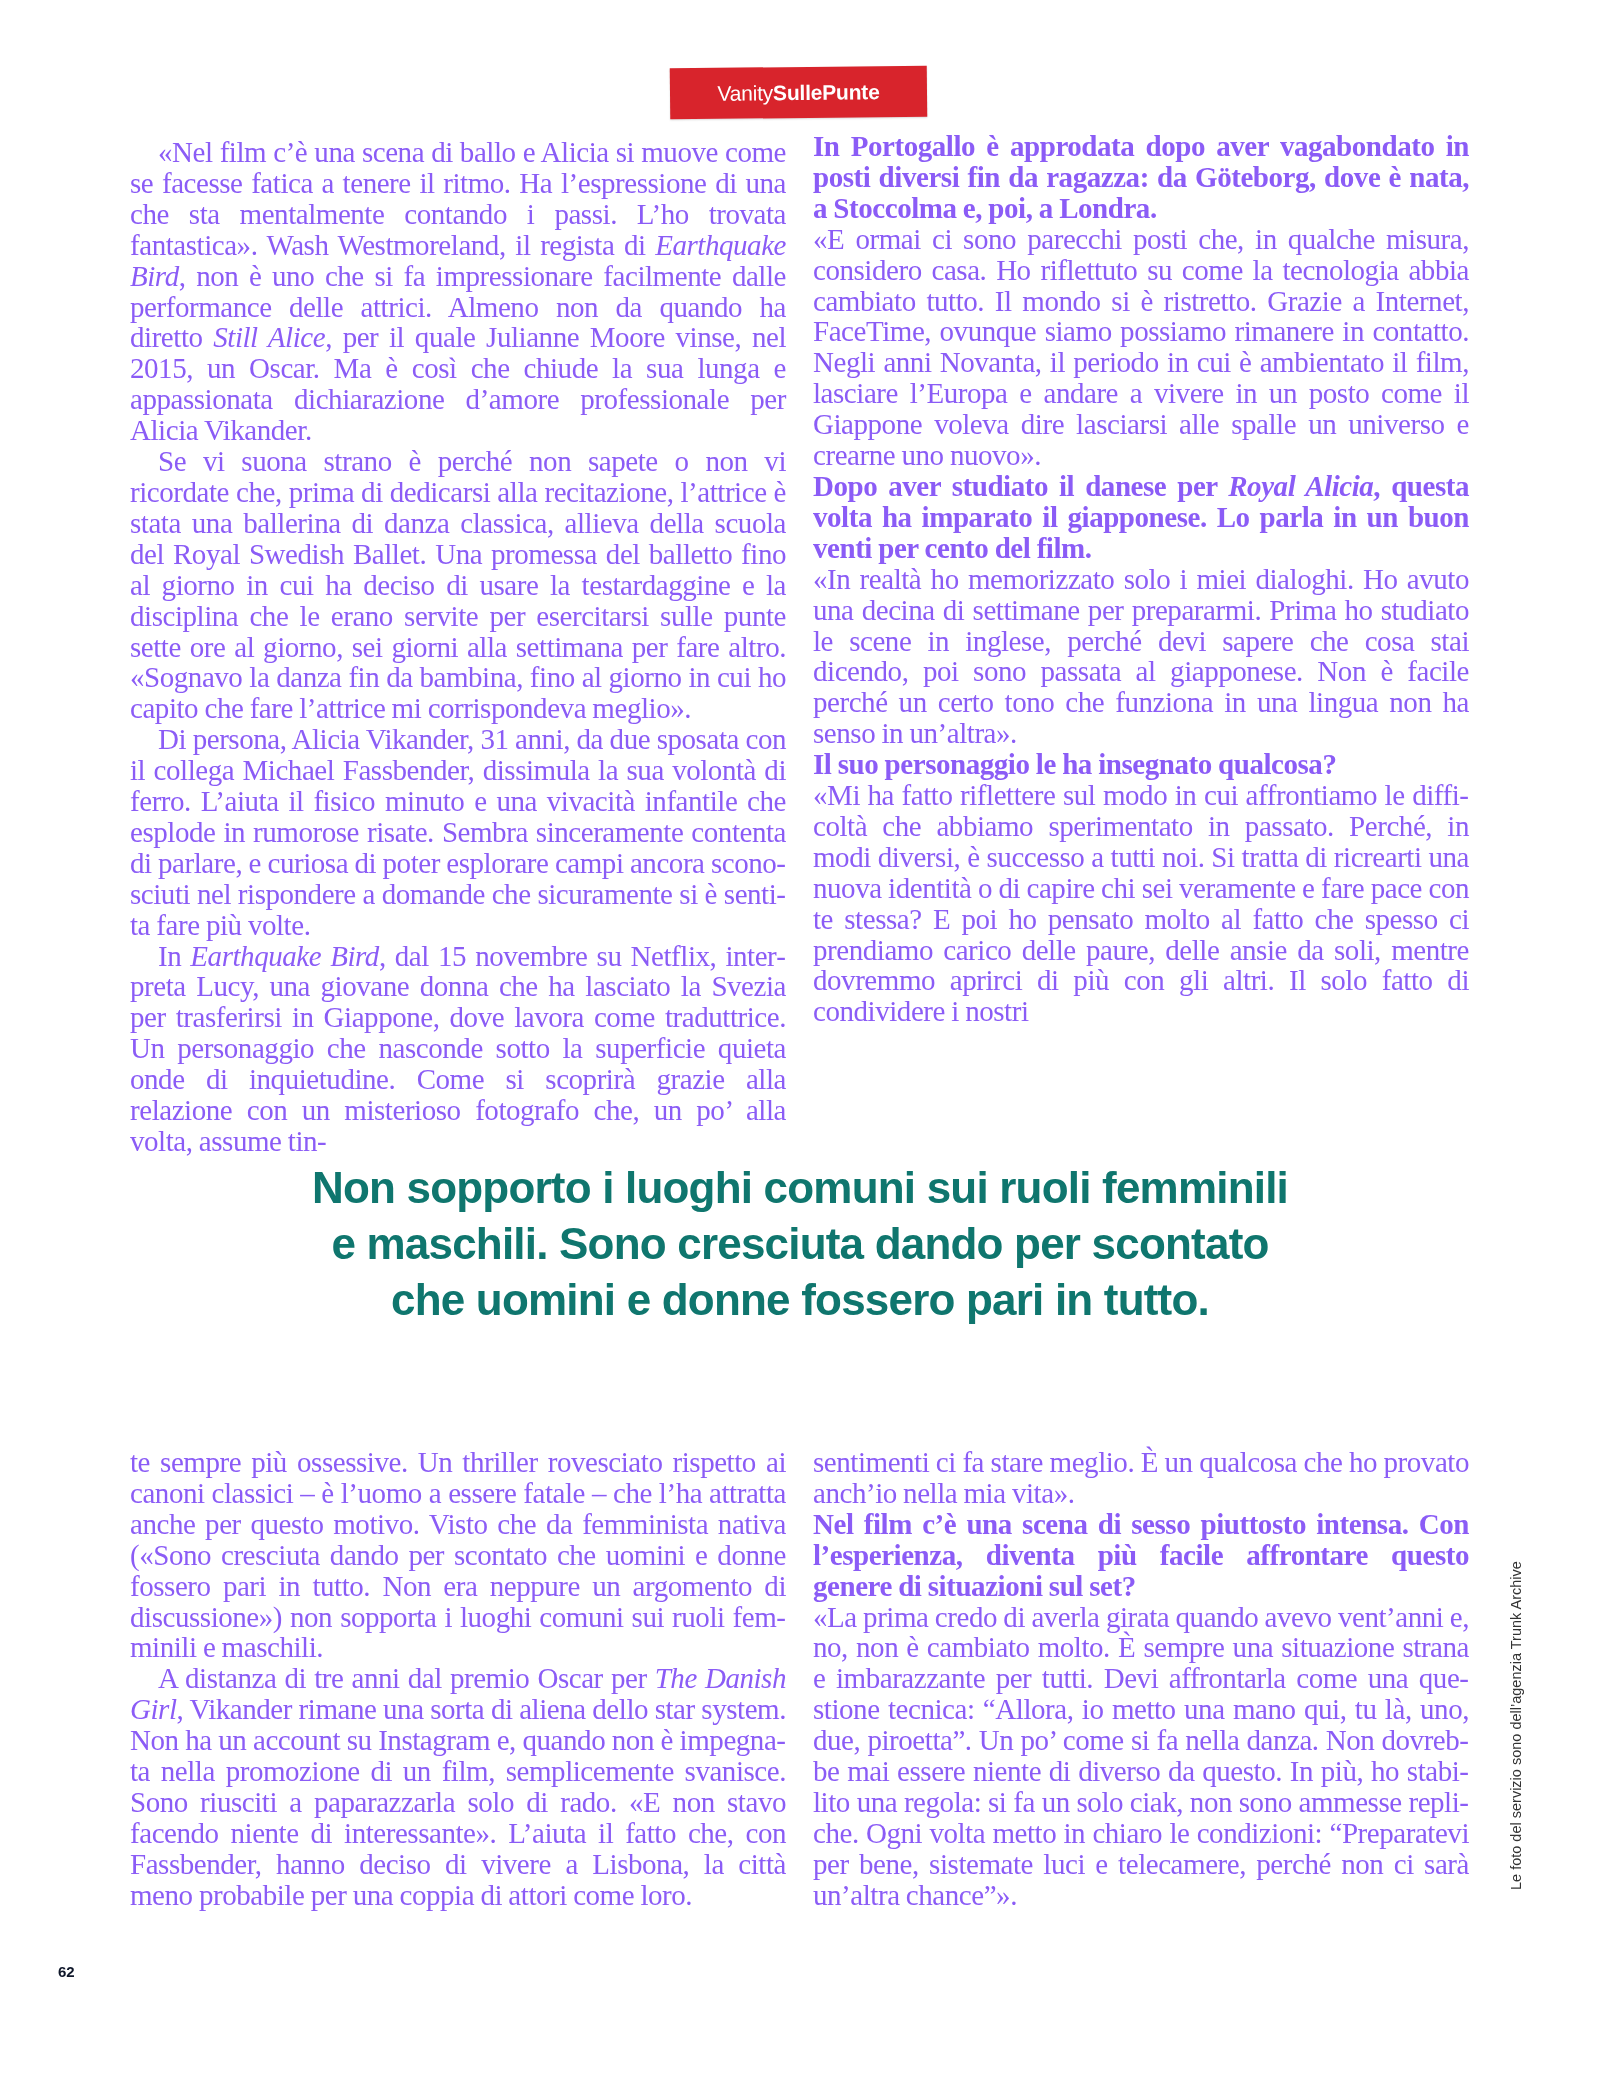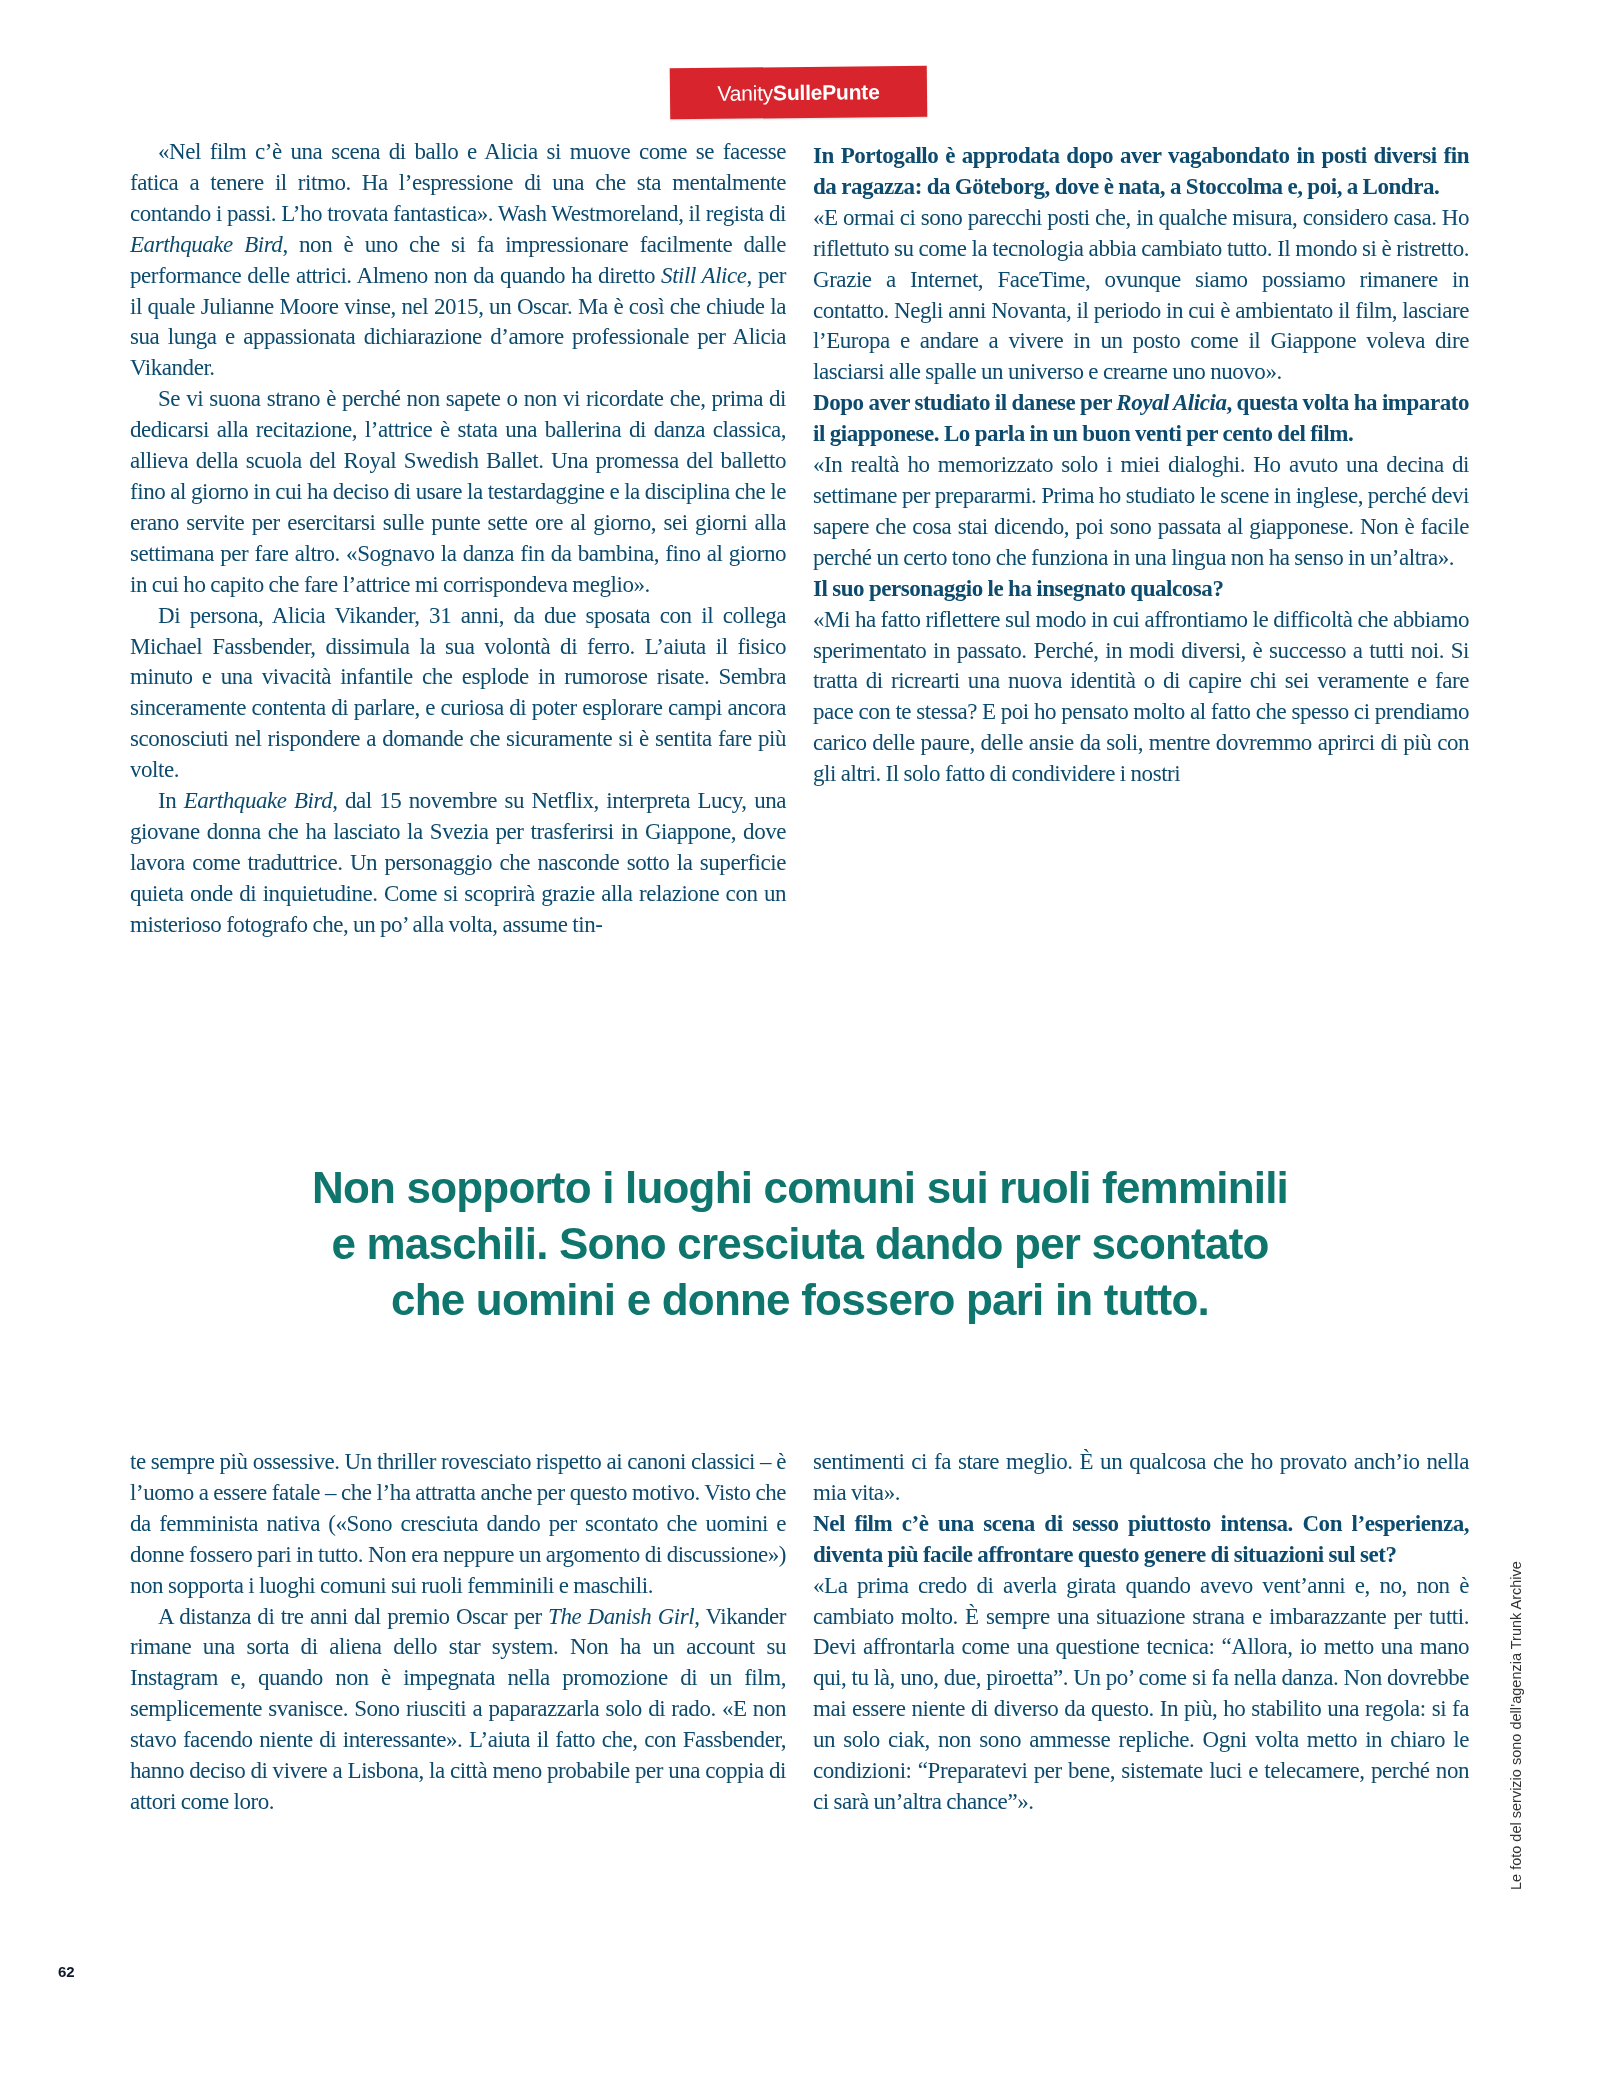--- a/index.html
+++ b/index.html
@@ -11,31 +11,31 @@
       background: #d8242c; color: #fff; transform: rotate(-0.6deg);
       display: flex; align-items: center; justify-content: center;
       font-family: "Liberation Sans", sans-serif; font-size: 21px; letter-spacing: -0.2px;
       box-shadow: 0 1px 2px rgba(0,0,0,0.15);
     }
     .badge .light { font-weight: normal; }
     .badge .bold { font-weight: bold; }
 
     .col {
       position: absolute; width: 656px;
-      font-family: "Liberation Serif", serif; font-size: 23px; line-height: 30.9px;
-      text-align: justify; hyphens: manual; color: #0c4a6e;
+      font-family: "Liberation Serif", serif; font-size: 29px; line-height: 30.9px;
+      text-align: justify; hyphens: manual; color: #8b5cf6;
       letter-spacing: -0.45px; word-spacing: -0.5px;
     }
     .col p { margin: 0; }
     .col p.indent { text-indent: 28px; }
     .col p.q { font-weight: bold; }
     .col em { font-style: italic; }
 
     #col-top-left  { left: 130px; top: 137px; }
-    #col-top-right { left: 813px; top: 141px; }
+    #col-top-right { left: 813px; top: 131px; }
     #col-bot-left  { left: 130px; top: 1447px; }
     #col-bot-right { left: 813px; top: 1447px; }
 
     .pullquote {
       position: absolute; left: 110px; width: 1380px; top: 1160px;
       font-family: Liberation Sans, sans-serif; font-weight: bold;
       font-size: 44px; line-height: 56px; text-align: center; color: #0f766e;
       letter-spacing: -0.8px;
     }
     .pullquote span { display: block; }

